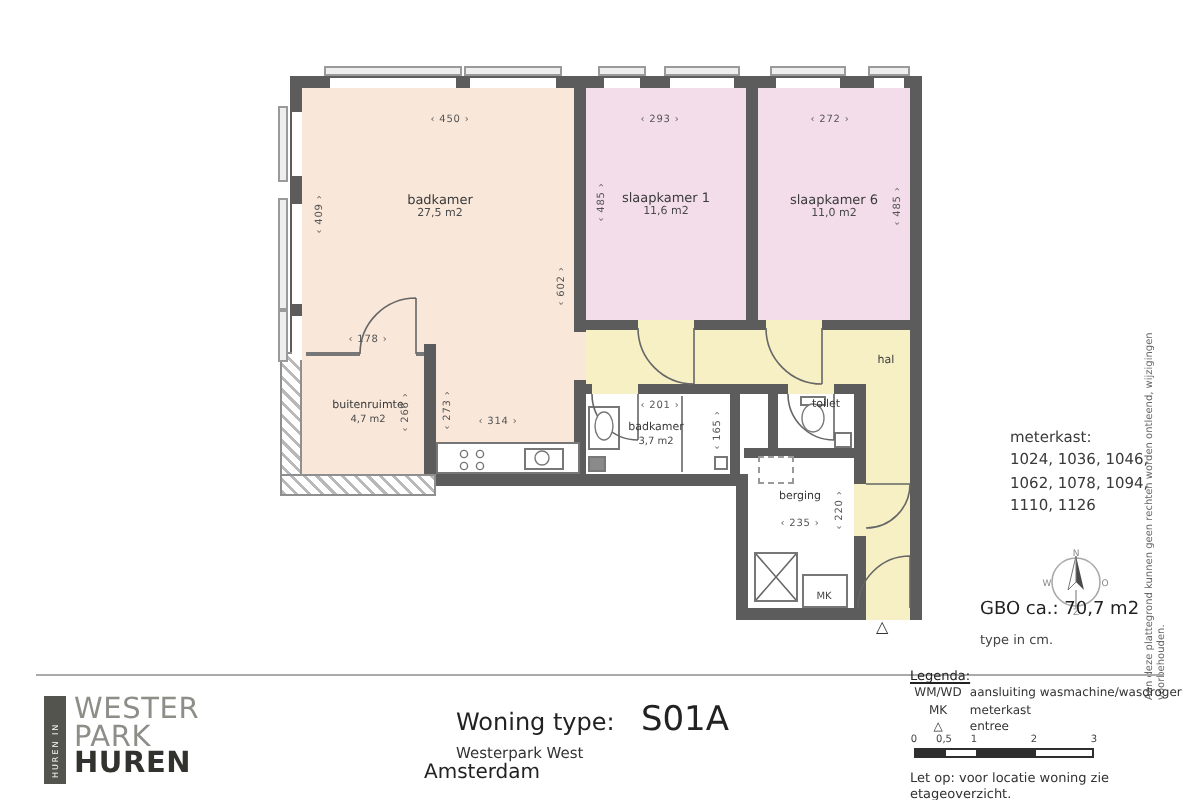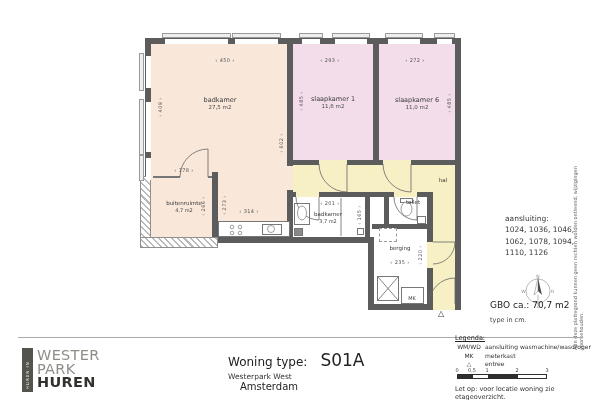--- a/index.html
+++ b/index.html
@@ -166,21 +166,21 @@
 <span class="dim" style="left:184px;top:170px;">178</span>
 <span class="dim v" style="left:203px;top:206px;">266</span>
 <span class="dim v" style="left:224px;top:205px;">273</span>
 <span class="dim" style="left:249px;top:211px;">314</span>
 <span class="dim" style="left:330px;top:203px;">201</span>
 <span class="dim v" style="left:359px;top:215px;">165</span>
 <span class="dim" style="left:400px;top:262px;">235</span>
 <span class="dim v" style="left:420px;top:255px;">220</span>
 
 <div class="abs" style="left:505px;top:213px;font-size:7.5px;color:#3a3a3a;line-height:1.5;">
-  <div>aansluiting:</div>
+  <div>meterkast:</div>
   <div>1024, 1036, 1046,</div>
   <div>1062, 1078, 1094,</div>
   <div>1110, 1126</div>
 </div>
 
 <svg style="left:521px;top:274px;" width="34" height="34" viewBox="0 0 34 34">
   <circle cx="17" cy="17" r="12" stroke="#aaa" stroke-width="0.8" fill="none"></circle>
   <polygon points="17,4 21,21 17,17" fill="#4a4a4a"></polygon>
   <polygon points="17,4 13,21 17,17" fill="#ffffff" stroke="#777" stroke-width="0.5"></polygon>
   <line x1="17" y1="21" x2="17" y2="30" stroke="#888" stroke-width="0.6"></line>
@@ -204,21 +204,21 @@
   <div style="font-size:14.5px;color:#8e8e88;">WESTER</div>
   <div style="font-size:14.5px;color:#8e8e88;">PARK</div>
   <div style="font-size:14.5px;color:#32322e;font-weight:bold;">HUREN</div>
 </div>
 
 <div class="abs" style="left:228px;top:350px;">
   <span style="font-size:12px;color:#222;">Woning type:</span>
   <span style="font-size:17px;color:#222;margin-left:8px;">S01A</span>
 </div>
 <div class="abs" style="left:228px;top:372px;font-size:7.5px;color:#333;">Westerpark West</div>
-<div class="abs" style="left:240px;top:381px;font-size:10px;color:#222;">Amsterdam</div>
+<div class="abs" style="left:212px;top:381px;font-size:10px;color:#222;">Amsterdam</div>
 
 <div class="abs" style="left:455px;top:334px;font-size:6.5px;color:#222;text-decoration:underline;">Legenda:</div>
 <div class="abs" style="left:455px;top:343px;font-size:6px;color:#333;line-height:1.45;">
   <div>
     <span class="legend-key">WM/WD</span>
     <span>aansluiting wasmachine/wasdroger</span>
   </div>
   <div>
     <span class="legend-key">MK</span>
     <span>meterkast</span>

